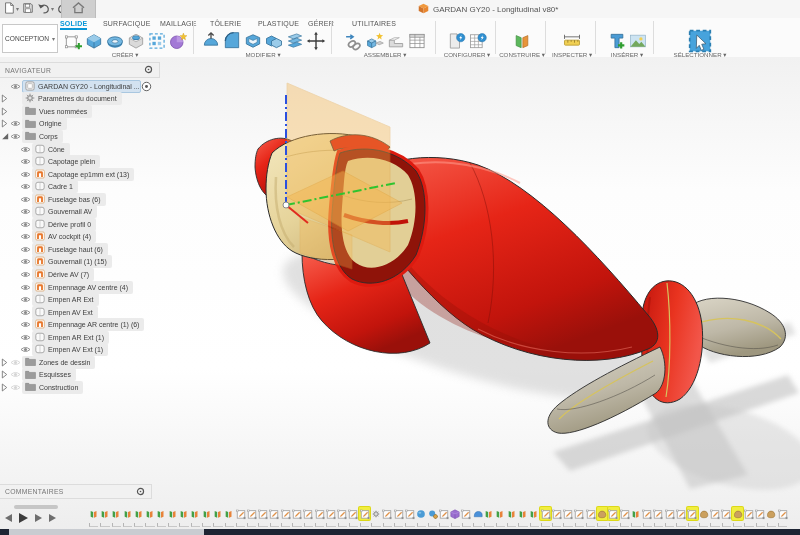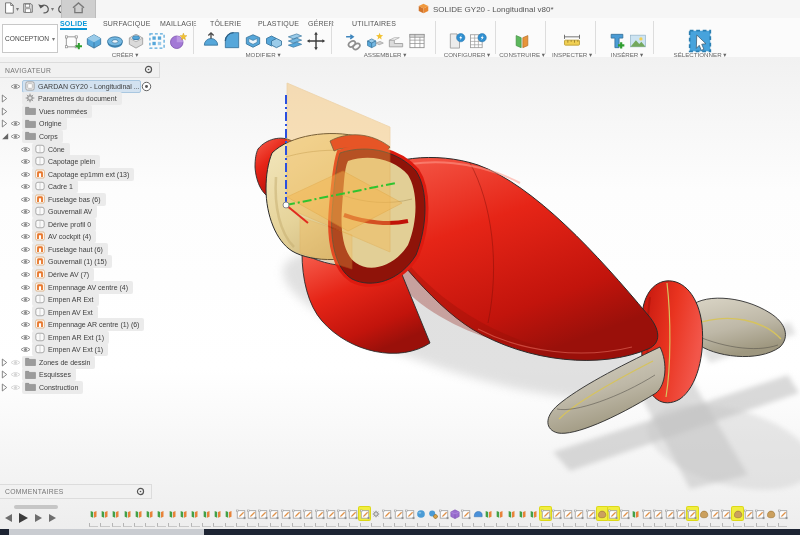--- a/index.html
+++ b/index.html
@@ -114,21 +114,21 @@
             <path d="M1,6.2 L7,1 L13,6.2" fill="none" stroke="#787878" stroke-width="1.4"></path>
             <path d="M3,6 L3,11.5 L11,11.5 L11,6" fill="none" stroke="#787878" stroke-width="1.4"></path>
           </svg></span>
     </div>
     <div class="doctab">
       <span><svg viewBox="0 0 12 12" width="11" height="11">
             <path d="M6,0.8 L11.2,3.4 L6,6 L0.8,3.4 Z" fill="#f0983c"></path>
             <path d="M0.8,3.4 L6,6 L6,11.2 L0.8,8.6 Z" fill="#d2742a"></path>
             <path d="M11.2,3.4 L6,6 L6,11.2 L11.2,8.6 Z" fill="#e8862f"></path>
           </svg></span>
-      <span>SOLIDE GY20 - Longitudinal v80*</span>
+      <span>GARDAN GY20 - Longitudinal v80*</span>
     </div>
   </div>
 
   <div class="ribbon">
     <div class="wsbox">
       <span>CONCEPTION</span>
       <span class="caret">▾</span>
     </div>
     <div id="rtabs">
         <span class="rtab active" style="left: 60px;">SOLIDE</span>

